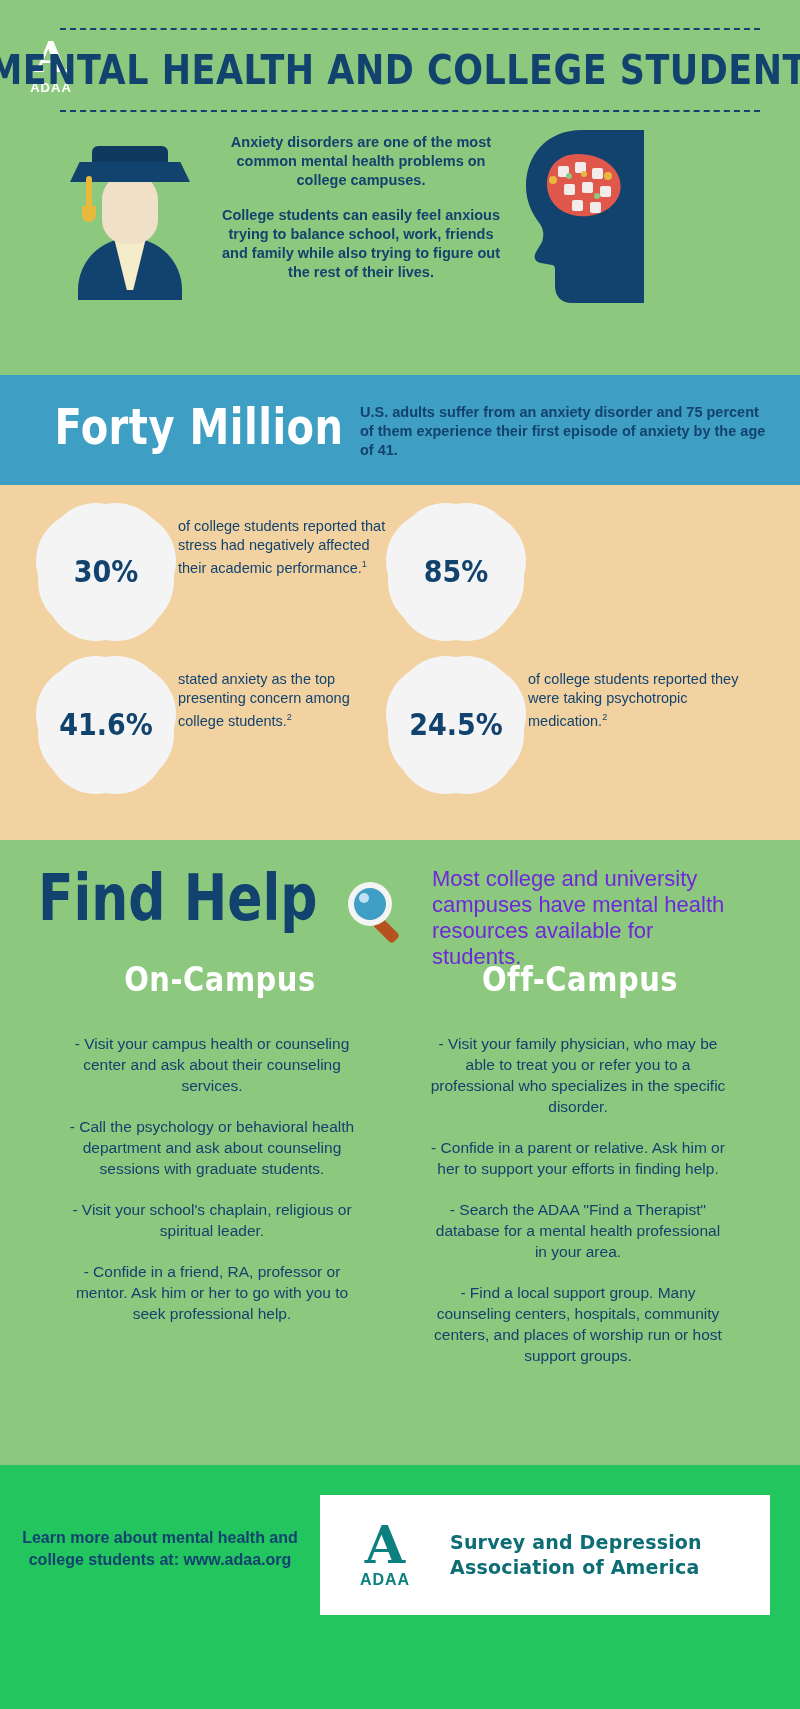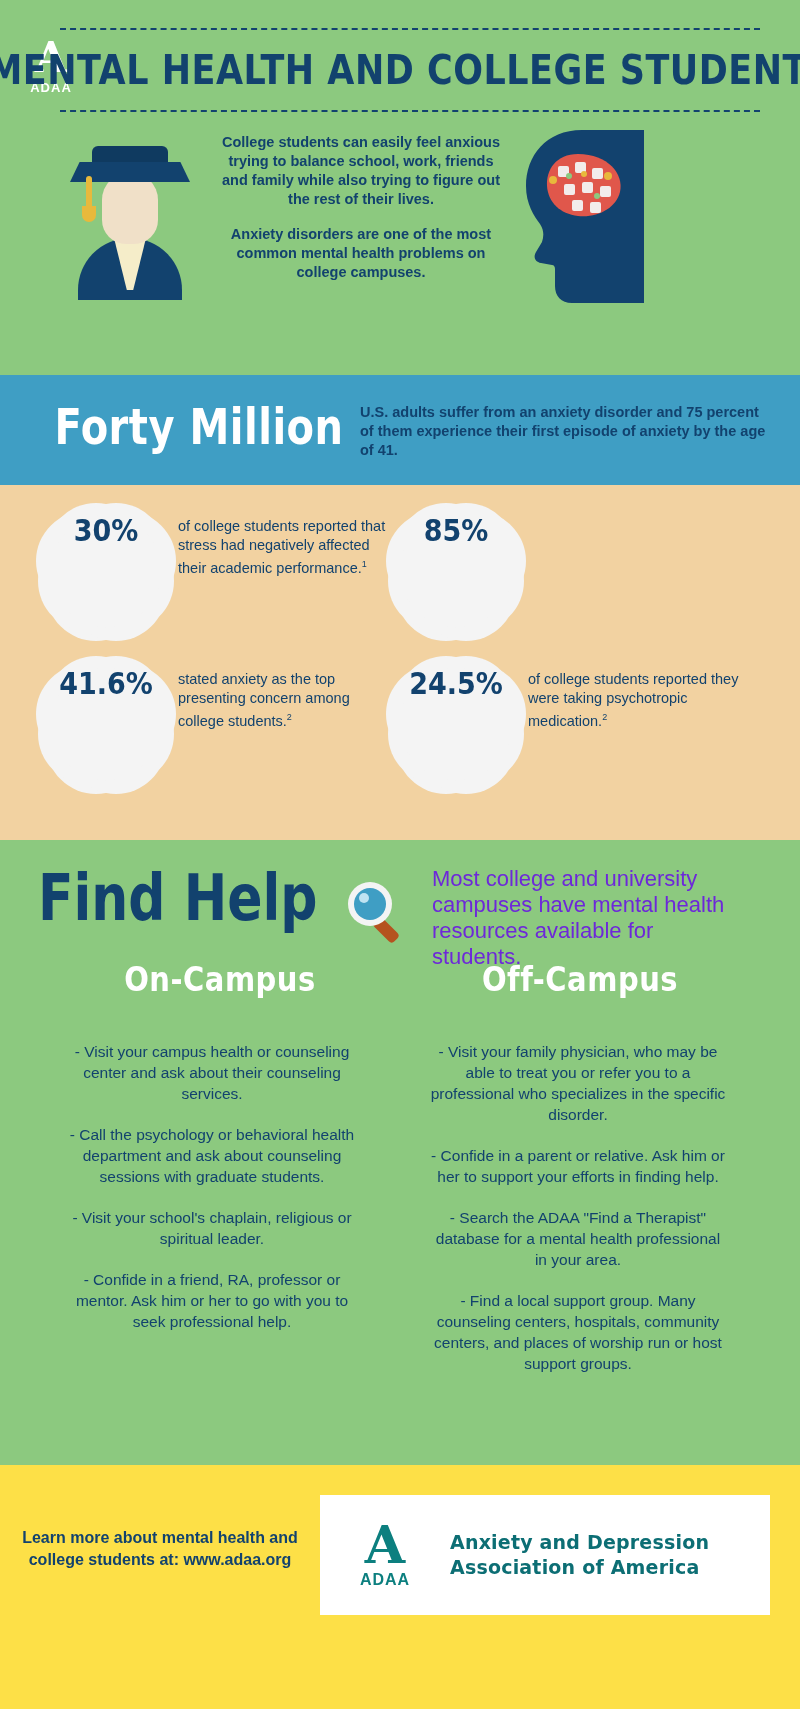--- a/index.html
+++ b/index.html
@@ -219,21 +219,21 @@
   }
   .stat .bubble {
     position: absolute;
     left: 0;
     top: 8px;
     width: 112px;
     height: 112px;
     background: #f4f4f4;
     border-radius: 50%;
     display: flex;
-    align-items: flex-start;
+    align-items: center;
     justify-content: center;
     box-shadow:
       0 0 0 0 #f4f4f4,
       18px 10px 0 -6px #f4f4f4,
       -18px 10px 0 -6px #f4f4f4,
       10px -18px 0 -6px #f4f4f4,
       -10px -18px 0 -6px #f4f4f4,
       10px 20px 0 -6px #f4f4f4,
       -10px 20px 0 -6px #f4f4f4,
       20px -10px 0 -6px #f4f4f4,
@@ -314,28 +314,28 @@
     position: absolute;
     top: 185px;
     width: 300px;
     color: #12426e;
     font-size: 15.5px;
     line-height: 21px;
     text-align: center;
   }
   #list-on { left: 62px; }
   #list-off { left: 428px; }
-  .col-list p { margin: 16px 0 20px 0; }
+  .col-list p { margin: 8px 0 20px 0; }
 
   
   .footer {
     position: relative;
     width: 800px;
     height: 244px;
-    background: #fde047;
+    background: #22c55e;
   }
   .footer-learn {
     position: absolute;
     left: 10px;
     top: 62px;
     width: 300px;
     text-align: center;
     color: #12426e;
     font-weight: bold;
     font-size: 16px;
@@ -407,22 +407,22 @@
       <div class="stu-body"></div>
       <div class="stu-collar"></div>
       <div class="stu-head"></div>
       <div class="stu-cap-top"></div>
       <div class="stu-cap-board"></div>
       <div class="stu-tassel"></div>
       <div class="stu-tassel-knot"></div>
     </div>
 
     <div class="header-text">
+      <p>Anxiety disorders are one of the most common mental health problems on college campuses.</p>
       <p>College students can easily feel anxious trying to balance school, work, friends and family while also trying to figure out the rest of their lives.</p>
-      <p>Anxiety disorders are one of the most common mental health problems on college campuses.</p>
     </div>
 
     <div class="brainhead">
       <svg class="bh-silhouette" viewBox="0 0 130 175" xmlns="http://www.w3.org/2000/svg">
         <path d="M62 2 C26 2 6 28 6 58 C6 76 14 88 20 96 C24 102 24 108 22 114 L16 124 C13 129 15 134 21 135 L32 137 C34 137 35 139 35 141 L35 158 C35 168 41 175 52 175 L124 175 L124 2 Z" fill="#12426e"></path>
         <path d="M58 26 C36 26 26 42 27 58 C28 74 40 86 58 88 C78 90 96 80 100 64 C104 46 88 26 58 26 Z" fill="#e0574b"></path>
         <g fill="#f4f4f4" opacity="0.95">
           <rect x="38" y="38" width="11" height="11" rx="2"></rect>
           <rect x="55" y="34" width="11" height="11" rx="2"></rect>
           <rect x="72" y="40" width="11" height="11" rx="2"></rect>
@@ -521,20 +521,20 @@
 
   <div class="footer">
     <div class="footer-learn">Learn more about mental health and college students at: www.adaa.org</div>
 
     <div class="footer-logo-box">
       <div class="footer-logo-mark">
         <div class="mark">A</div>
         <div class="word">ADAA</div>
       </div>
       <div class="footer-logo-text">
-        <div>Anxiety and Depression</div>
+        <div>Survey and Depression</div>
         <div>Association of America</div>
       </div>
     </div>
 
   </div>
 
 </div>
 
 </body></html>

